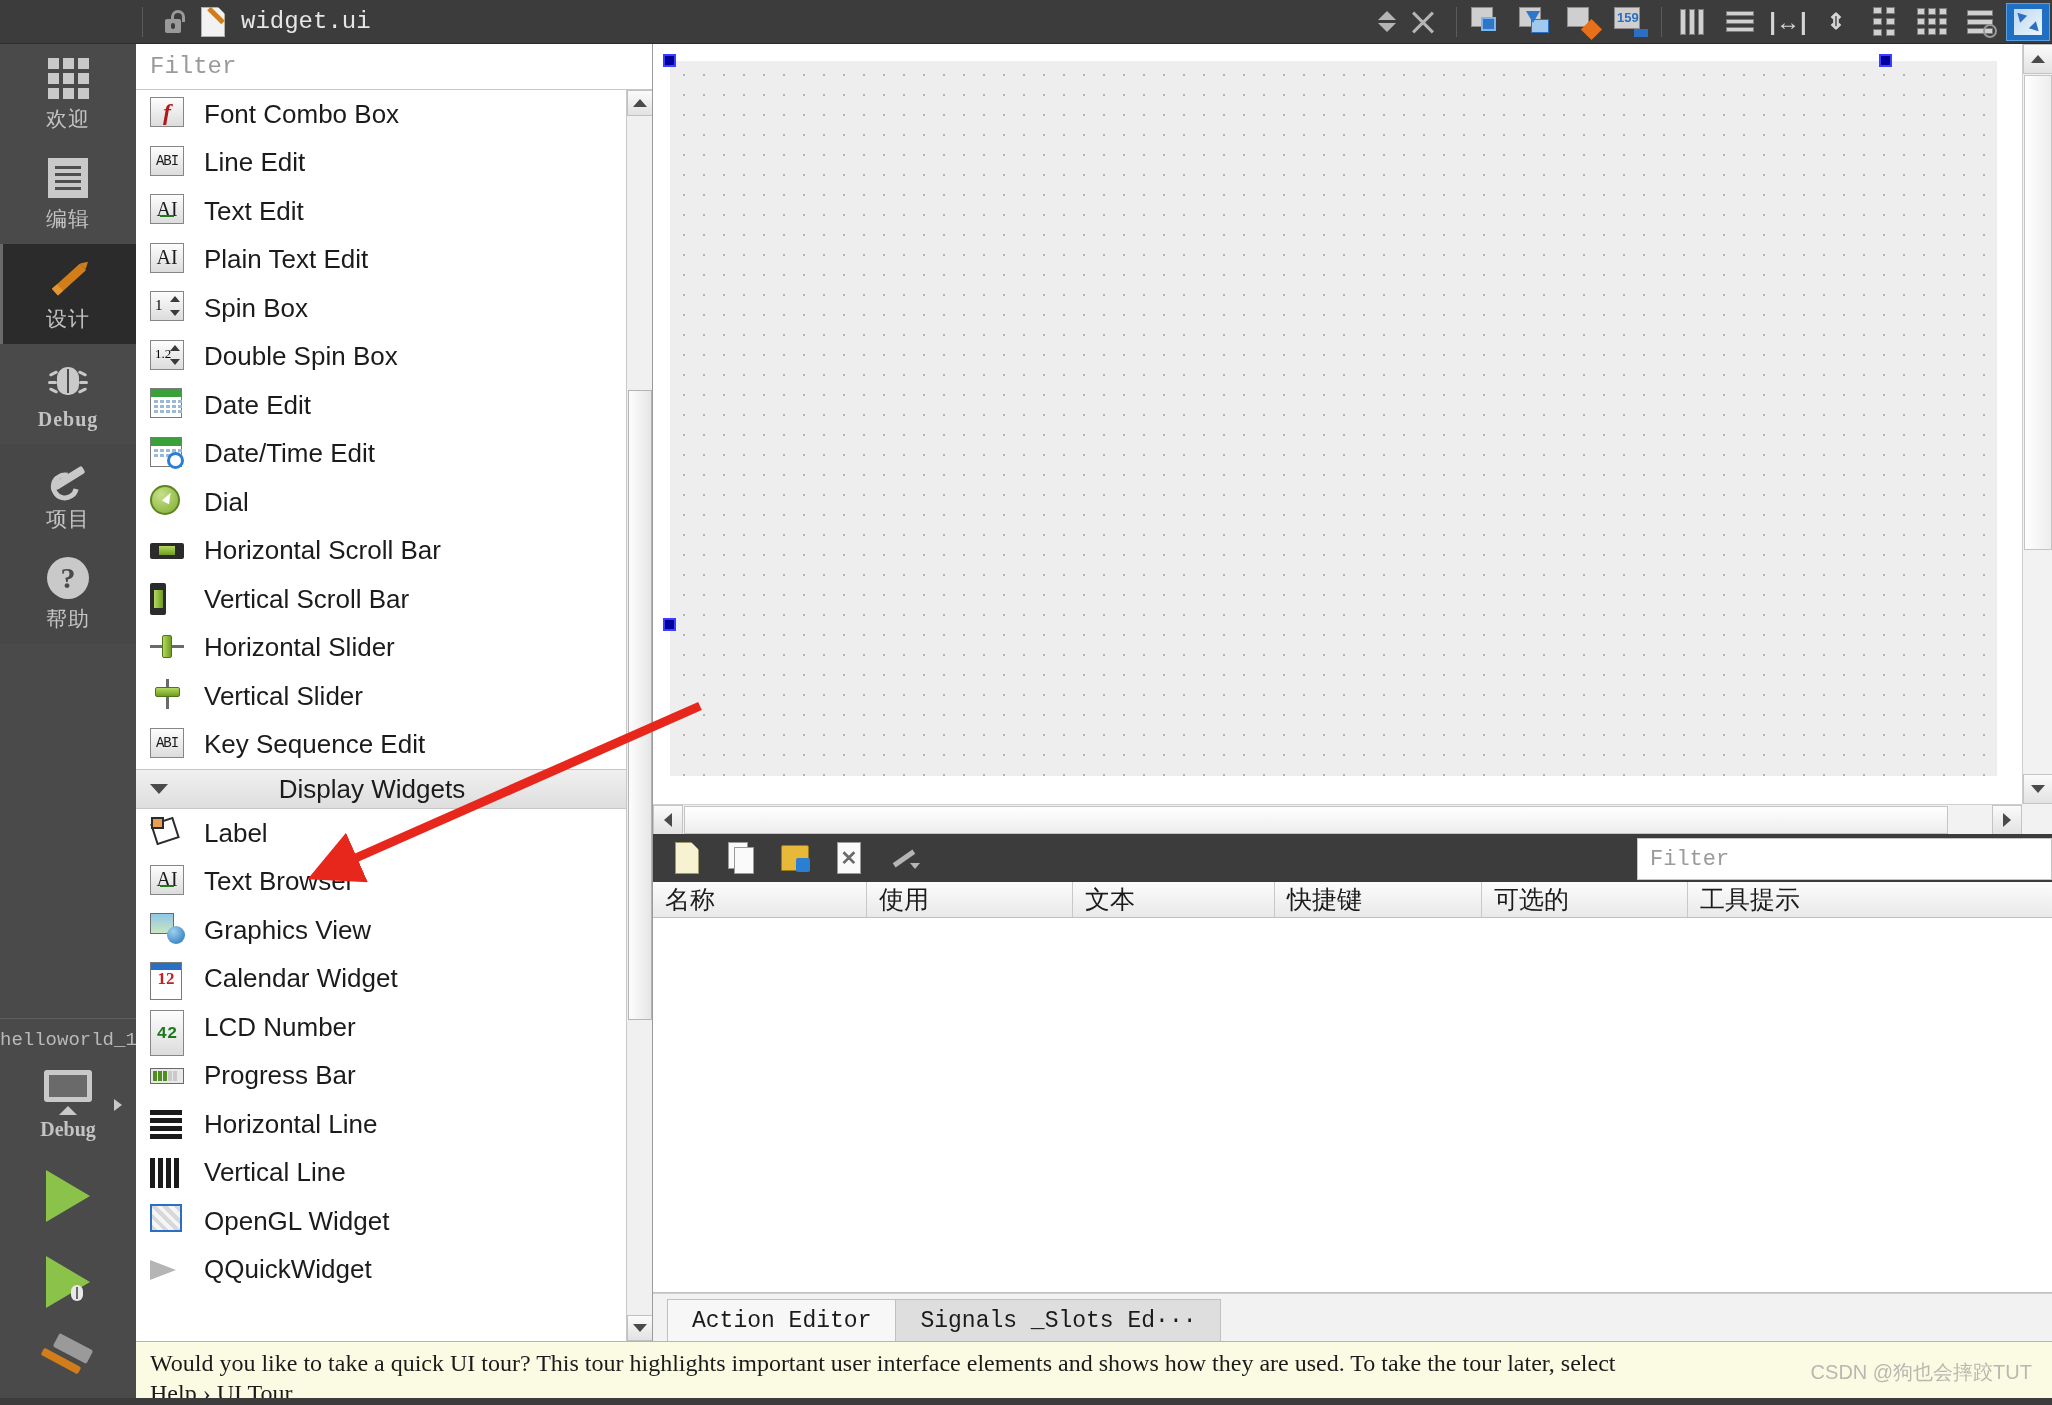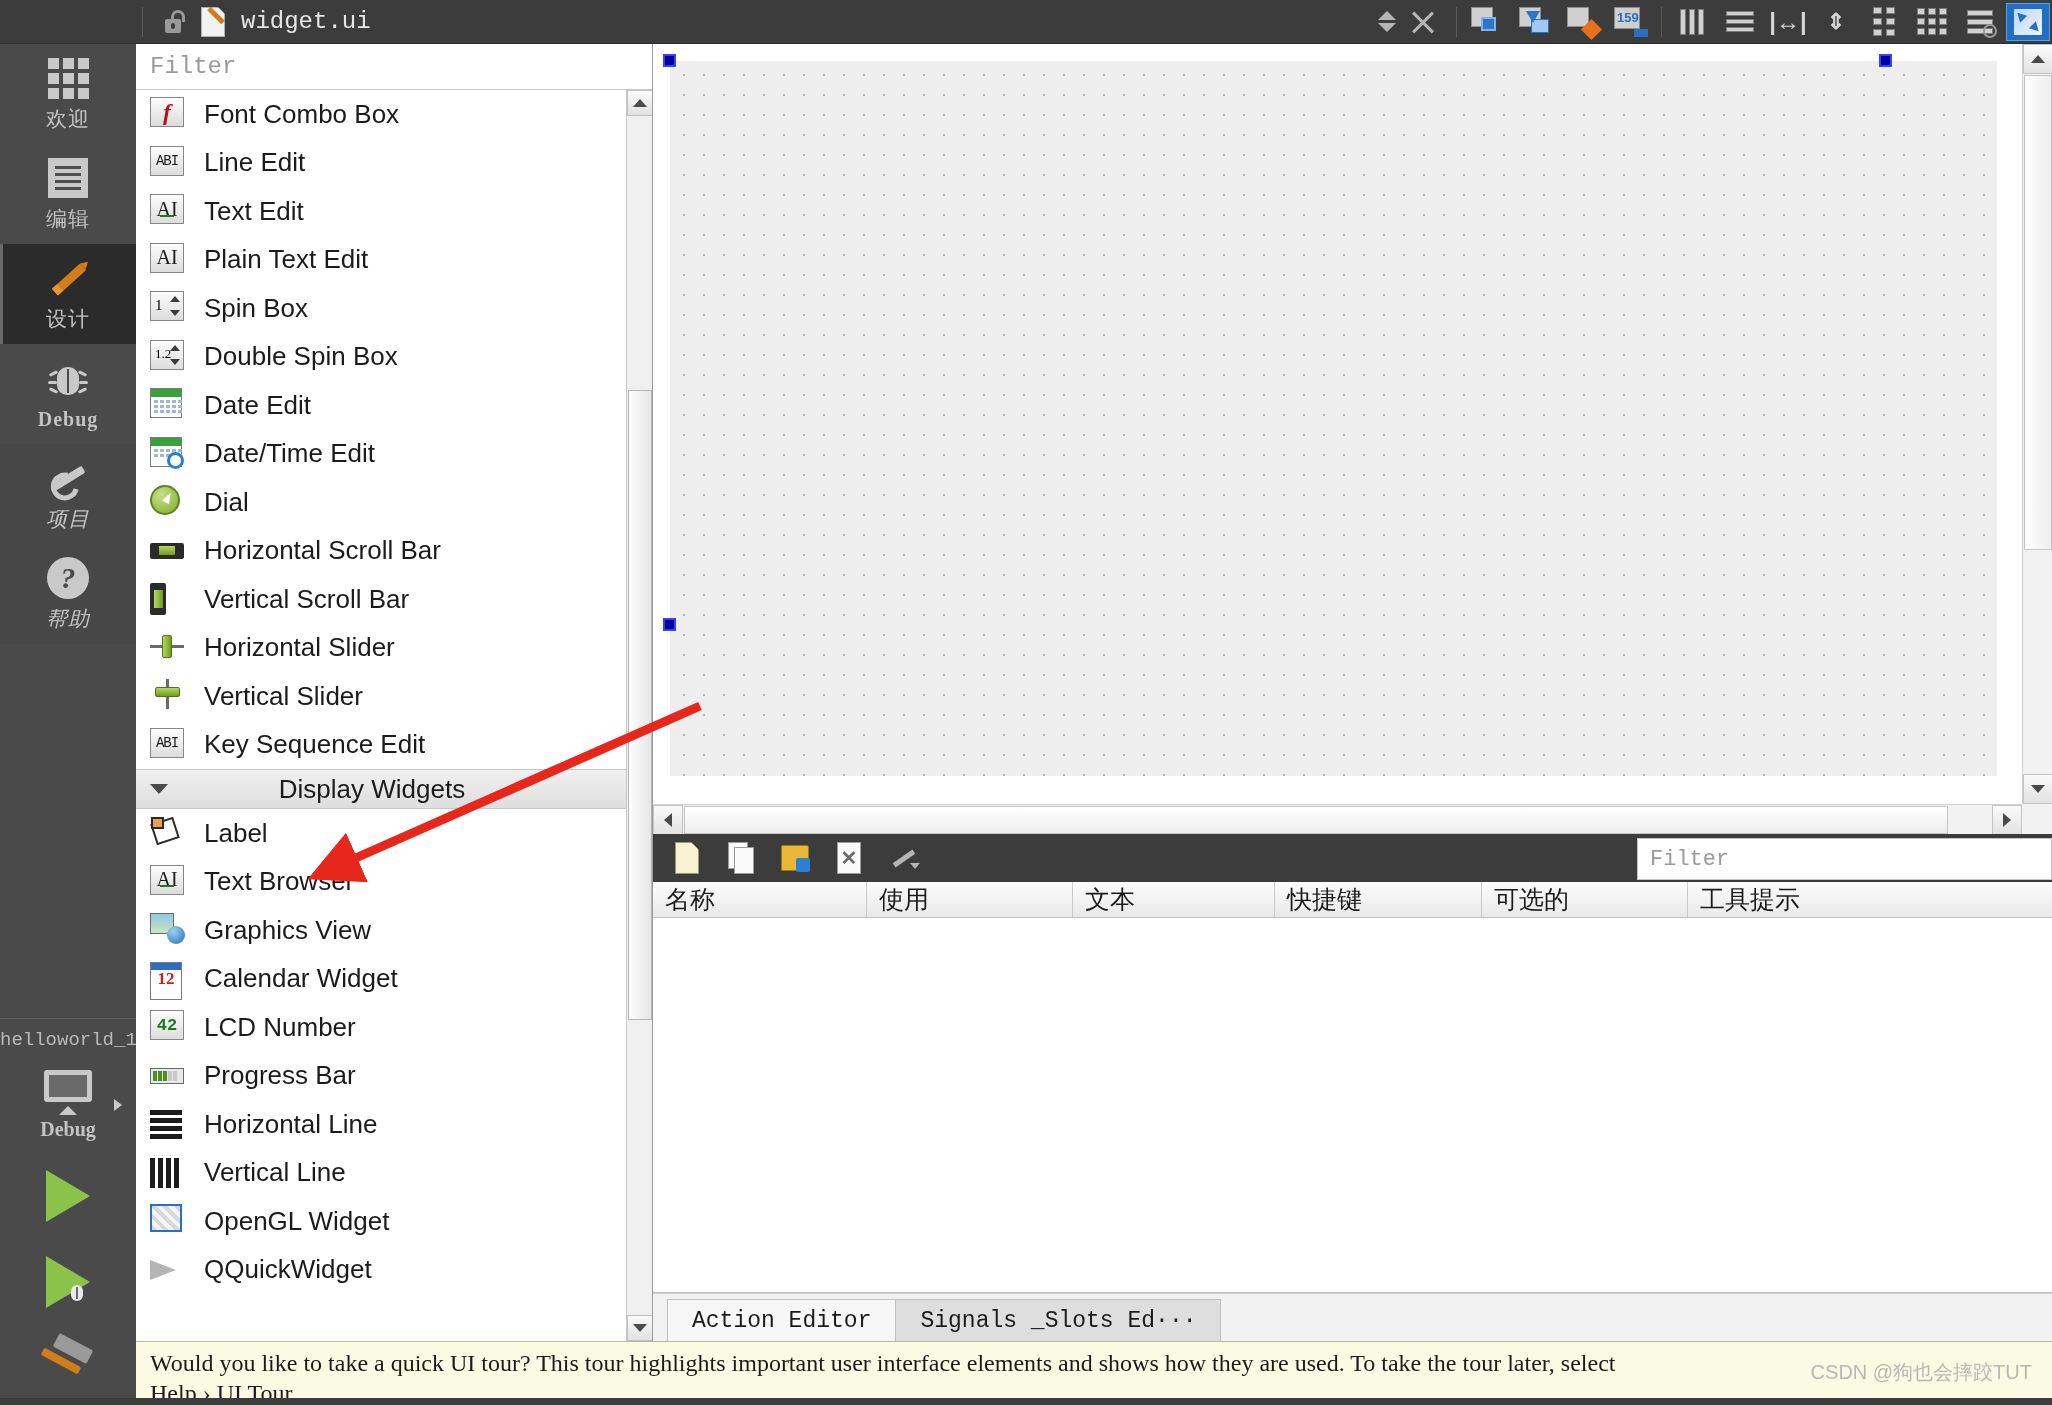--- a/index.html
+++ b/index.html
@@ -21,21 +21,21 @@
   }
   .mode-top-spacer { height: 44px; background: #3c3c3c; border-bottom: 1px solid #2e2e2e; }
   .mode-item {
     height: 100px;
     display: flex; flex-direction: column;
     align-items: center; justify-content: center;
     color: #c3c3c3; font-size: 21px;
     cursor: pointer;
     position: relative;
   }
-  .mode-item.alt { background: #474747; font-style: italic; }
+  .mode-item.alt { background: #474747; }
   .mode-item.active { background: #2b2b2b; }
   .mode-item.active::before {
     content: ""; position: absolute; left: 0; top: 0;
     width: 3px; height: 100%; background: #6a6a6a;
   }
   .mode-icon { height: 46px; display: flex; align-items: center; justify-content: center; margin-bottom: 4px; }
   .mode-label { font-size: 21px; letter-spacing: 1px; }
   .mode-label.latin { font-family: "Liberation Serif", serif; font-weight: bold; font-size: 20px; }
 
   
@@ -227,21 +227,21 @@
   .ic-vslider .knob { position:absolute; left:5px; top:8px; width:25px; height:10px; background: linear-gradient(#b5d860,#6d9c20); border:1px solid #4e7518; border-radius:2px; }
   .ic-labeltag { position: relative; width: 34px; height: 30px; }
   .ic-labeltag .tag { position:absolute; left:3px; top:4px; width: 24px; height: 22px; background: #fff; border:2px solid #2b2b2b; transform: rotate(-18deg); }
   .ic-labeltag .fold { position:absolute; left:1px; top:1px; width: 13px; height: 12px; background: #e8a050; border:2px solid #2b2b2b; }
   .ic-gv { position: relative; width: 34px; height: 30px; }
   .ic-gv .pic { position:absolute; left:0; top:0; width: 24px; height: 21px; background: linear-gradient(#8fc7e8,#cbe6c0); border:1px solid #6a6a6a; }
   .ic-gv .ball { position:absolute; right:-1px; bottom:-1px; width: 18px; height: 18px; border-radius:50%; background: radial-gradient(circle at 35% 30%, #9fd0f0, #1d6fb8); }
   .ic-cal12 { width: 32px; height: 38px; background: #fff; border: 1px solid #7a7a7a; position: relative; }
   .ic-cal12 .top { position:absolute; left:0; top:0; width: 30px; height: 7px; background: #2a6fc4; }
   .ic-cal12 .num { position:absolute; left:0; top:6px; width:30px; text-align:center; color:#c02020; font-weight:bold; font-size:17px; font-family:"Liberation Serif",serif; }
-  .ic-lcd { width: 34px; height: 30px; background: linear-gradient(#fdfdfd,#dcdcdc); border: 1px solid #868686; display:flex;align-items:center;justify-content:center; color:#1c7a1c; font-family:"Liberation Mono",monospace; font-size:17px; font-weight:bold; }
+  .ic-lcd { width: 34px; height: 46px; background: linear-gradient(#fdfdfd,#dcdcdc); border: 1px solid #868686; display:flex;align-items:center;justify-content:center; color:#1c7a1c; font-family:"Liberation Mono",monospace; font-size:17px; font-weight:bold; }
   .ic-pbar { width: 34px; height: 16px; background: #e8e8e8; border: 1px solid #6a6a6a; display:flex; align-items:center; padding:2px; gap:1px; }
   .ic-pbar i { display:block; width:4px; height:10px; background:#4f8f1f; }
   .ic-pbar i.off { background:#c9c9c9; }
   .ic-hline { display:flex; flex-direction:column; gap:3px; width:32px; }
   .ic-hline i { display:block; height:5px; background:#1b1b1b; }
   .ic-vline { display:flex; gap:3px; height:30px; }
   .ic-vline i { display:block; width:5px; background:#1b1b1b; }
   .ic-gl { width: 32px; height: 28px; border: 2px solid #2a6fc4; background: repeating-linear-gradient(45deg, #d8d8d8 0 4px, #f5f5f5 4px 8px); }
   .ic-quick { width:0;height:0; border-left: 26px solid #b5b5b5; border-top: 10px solid transparent; border-bottom: 10px solid transparent; }
 

